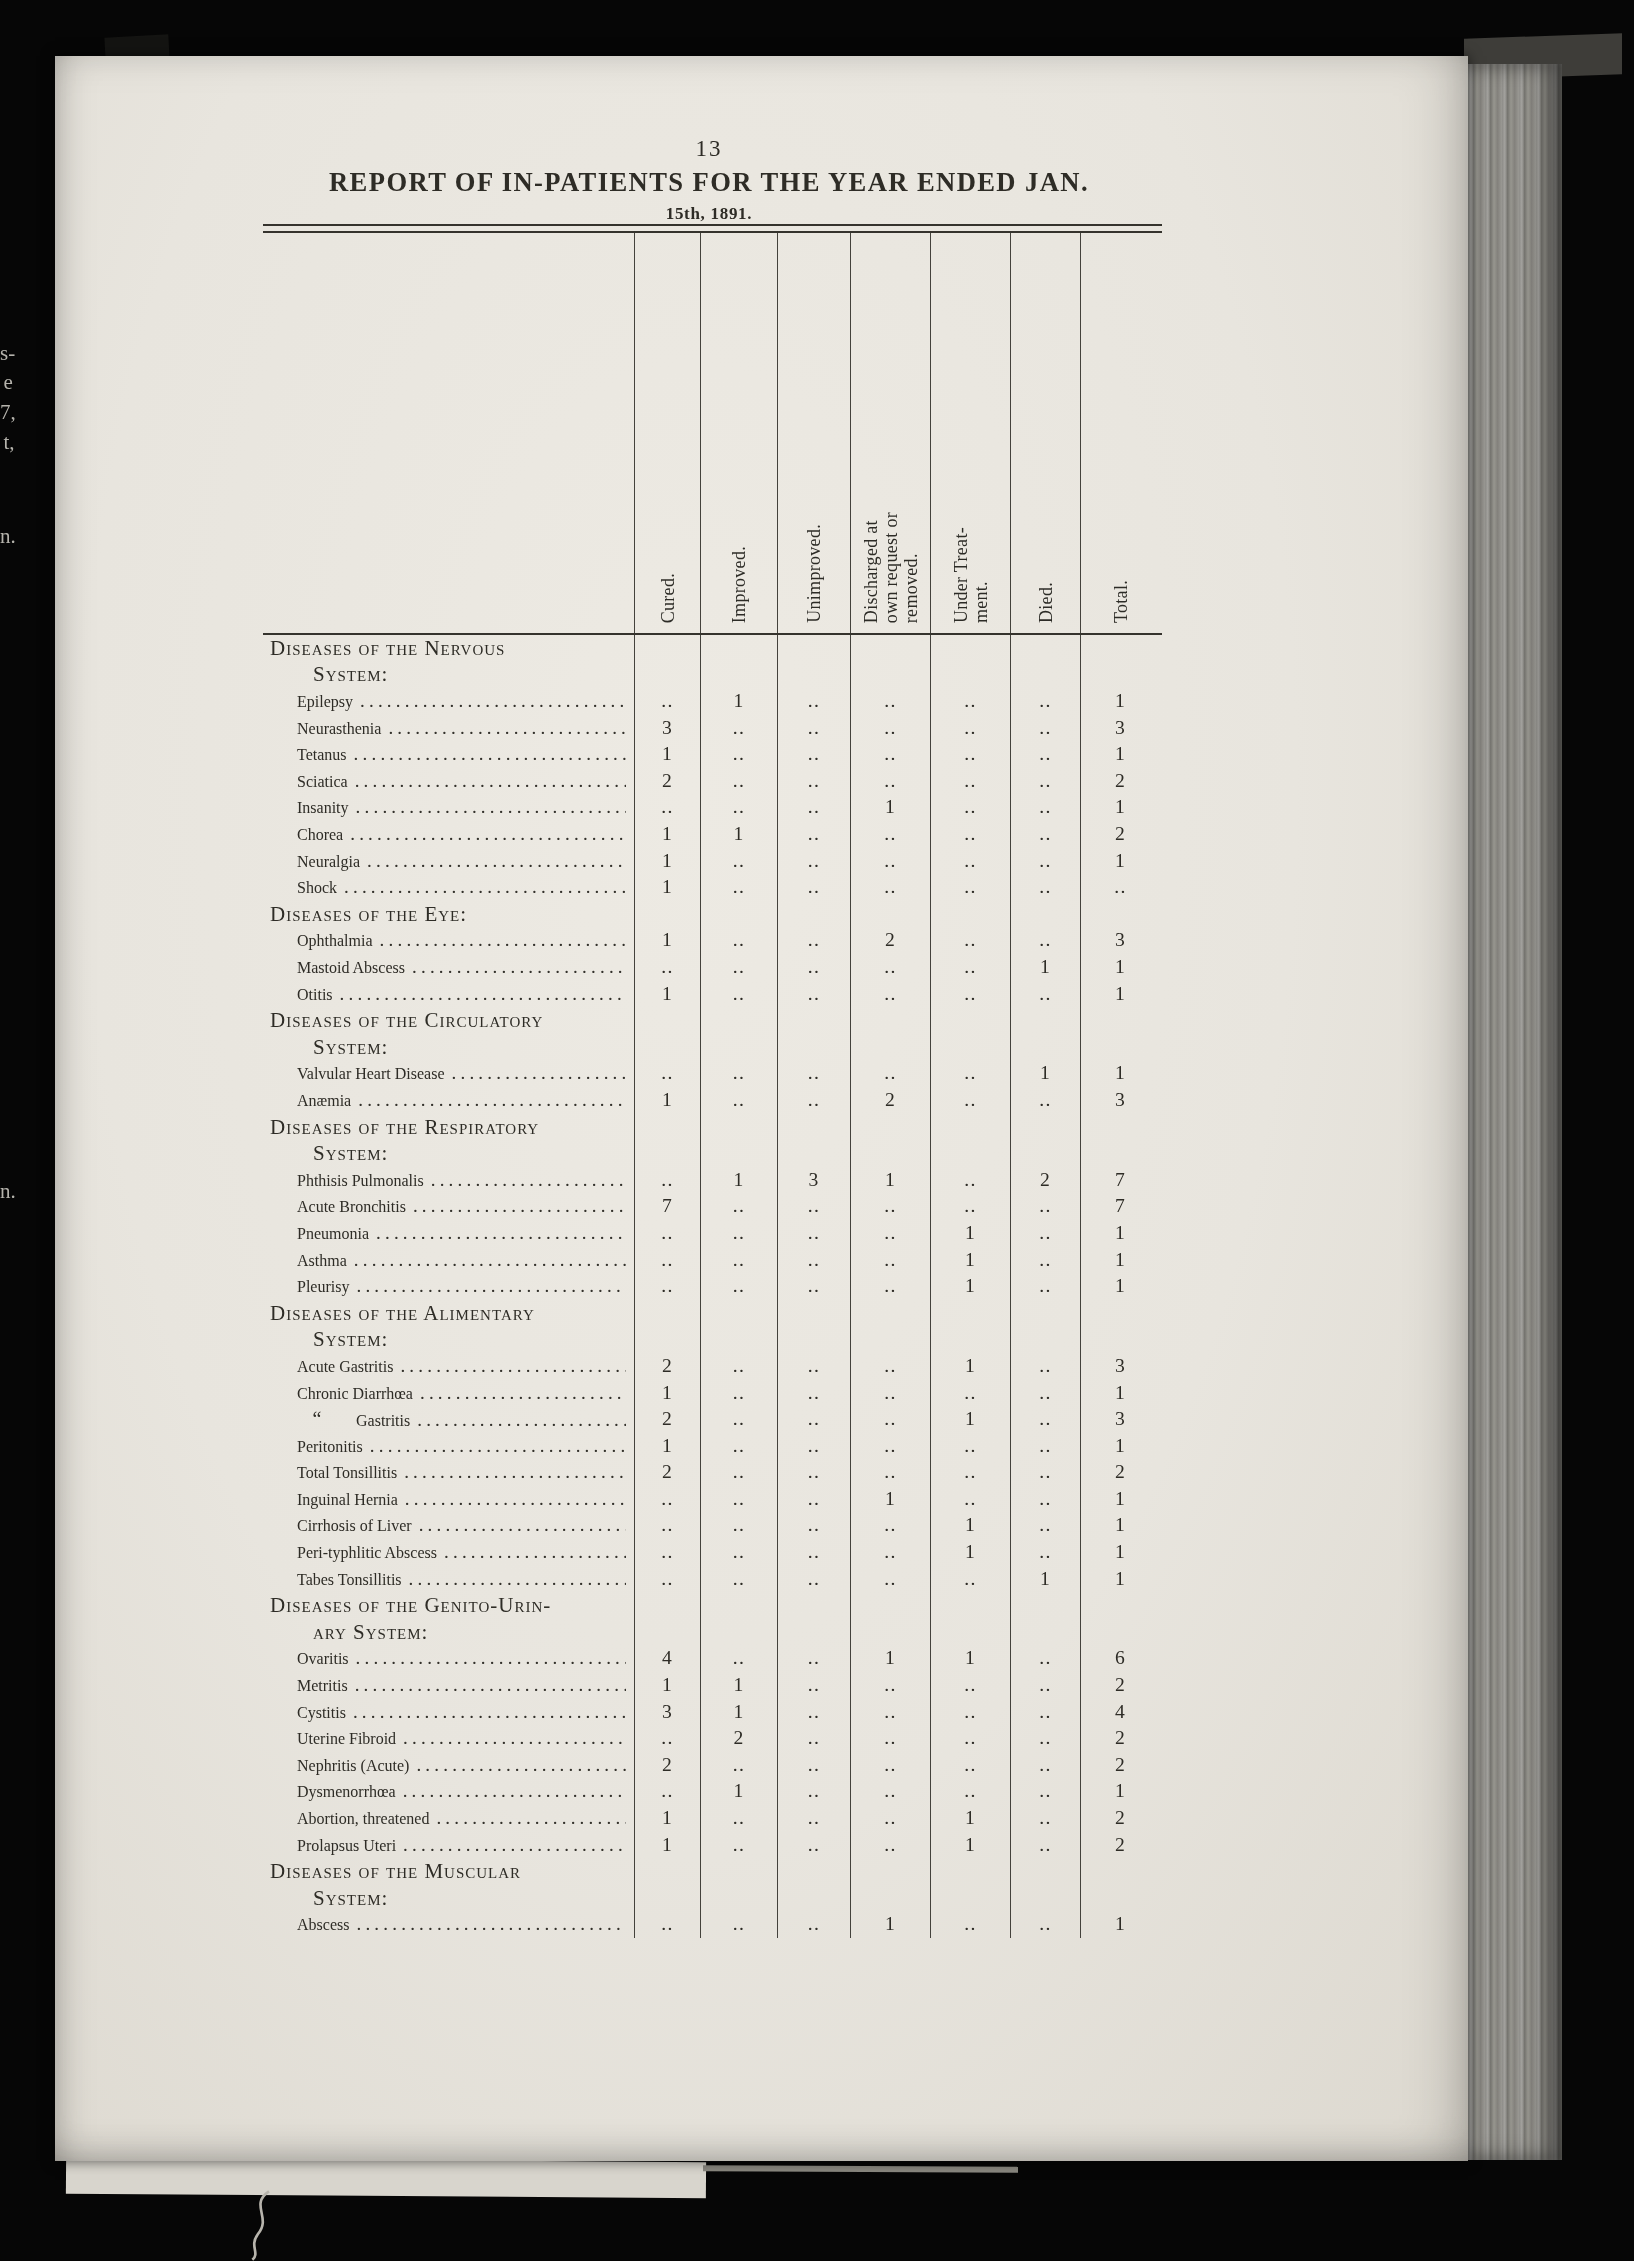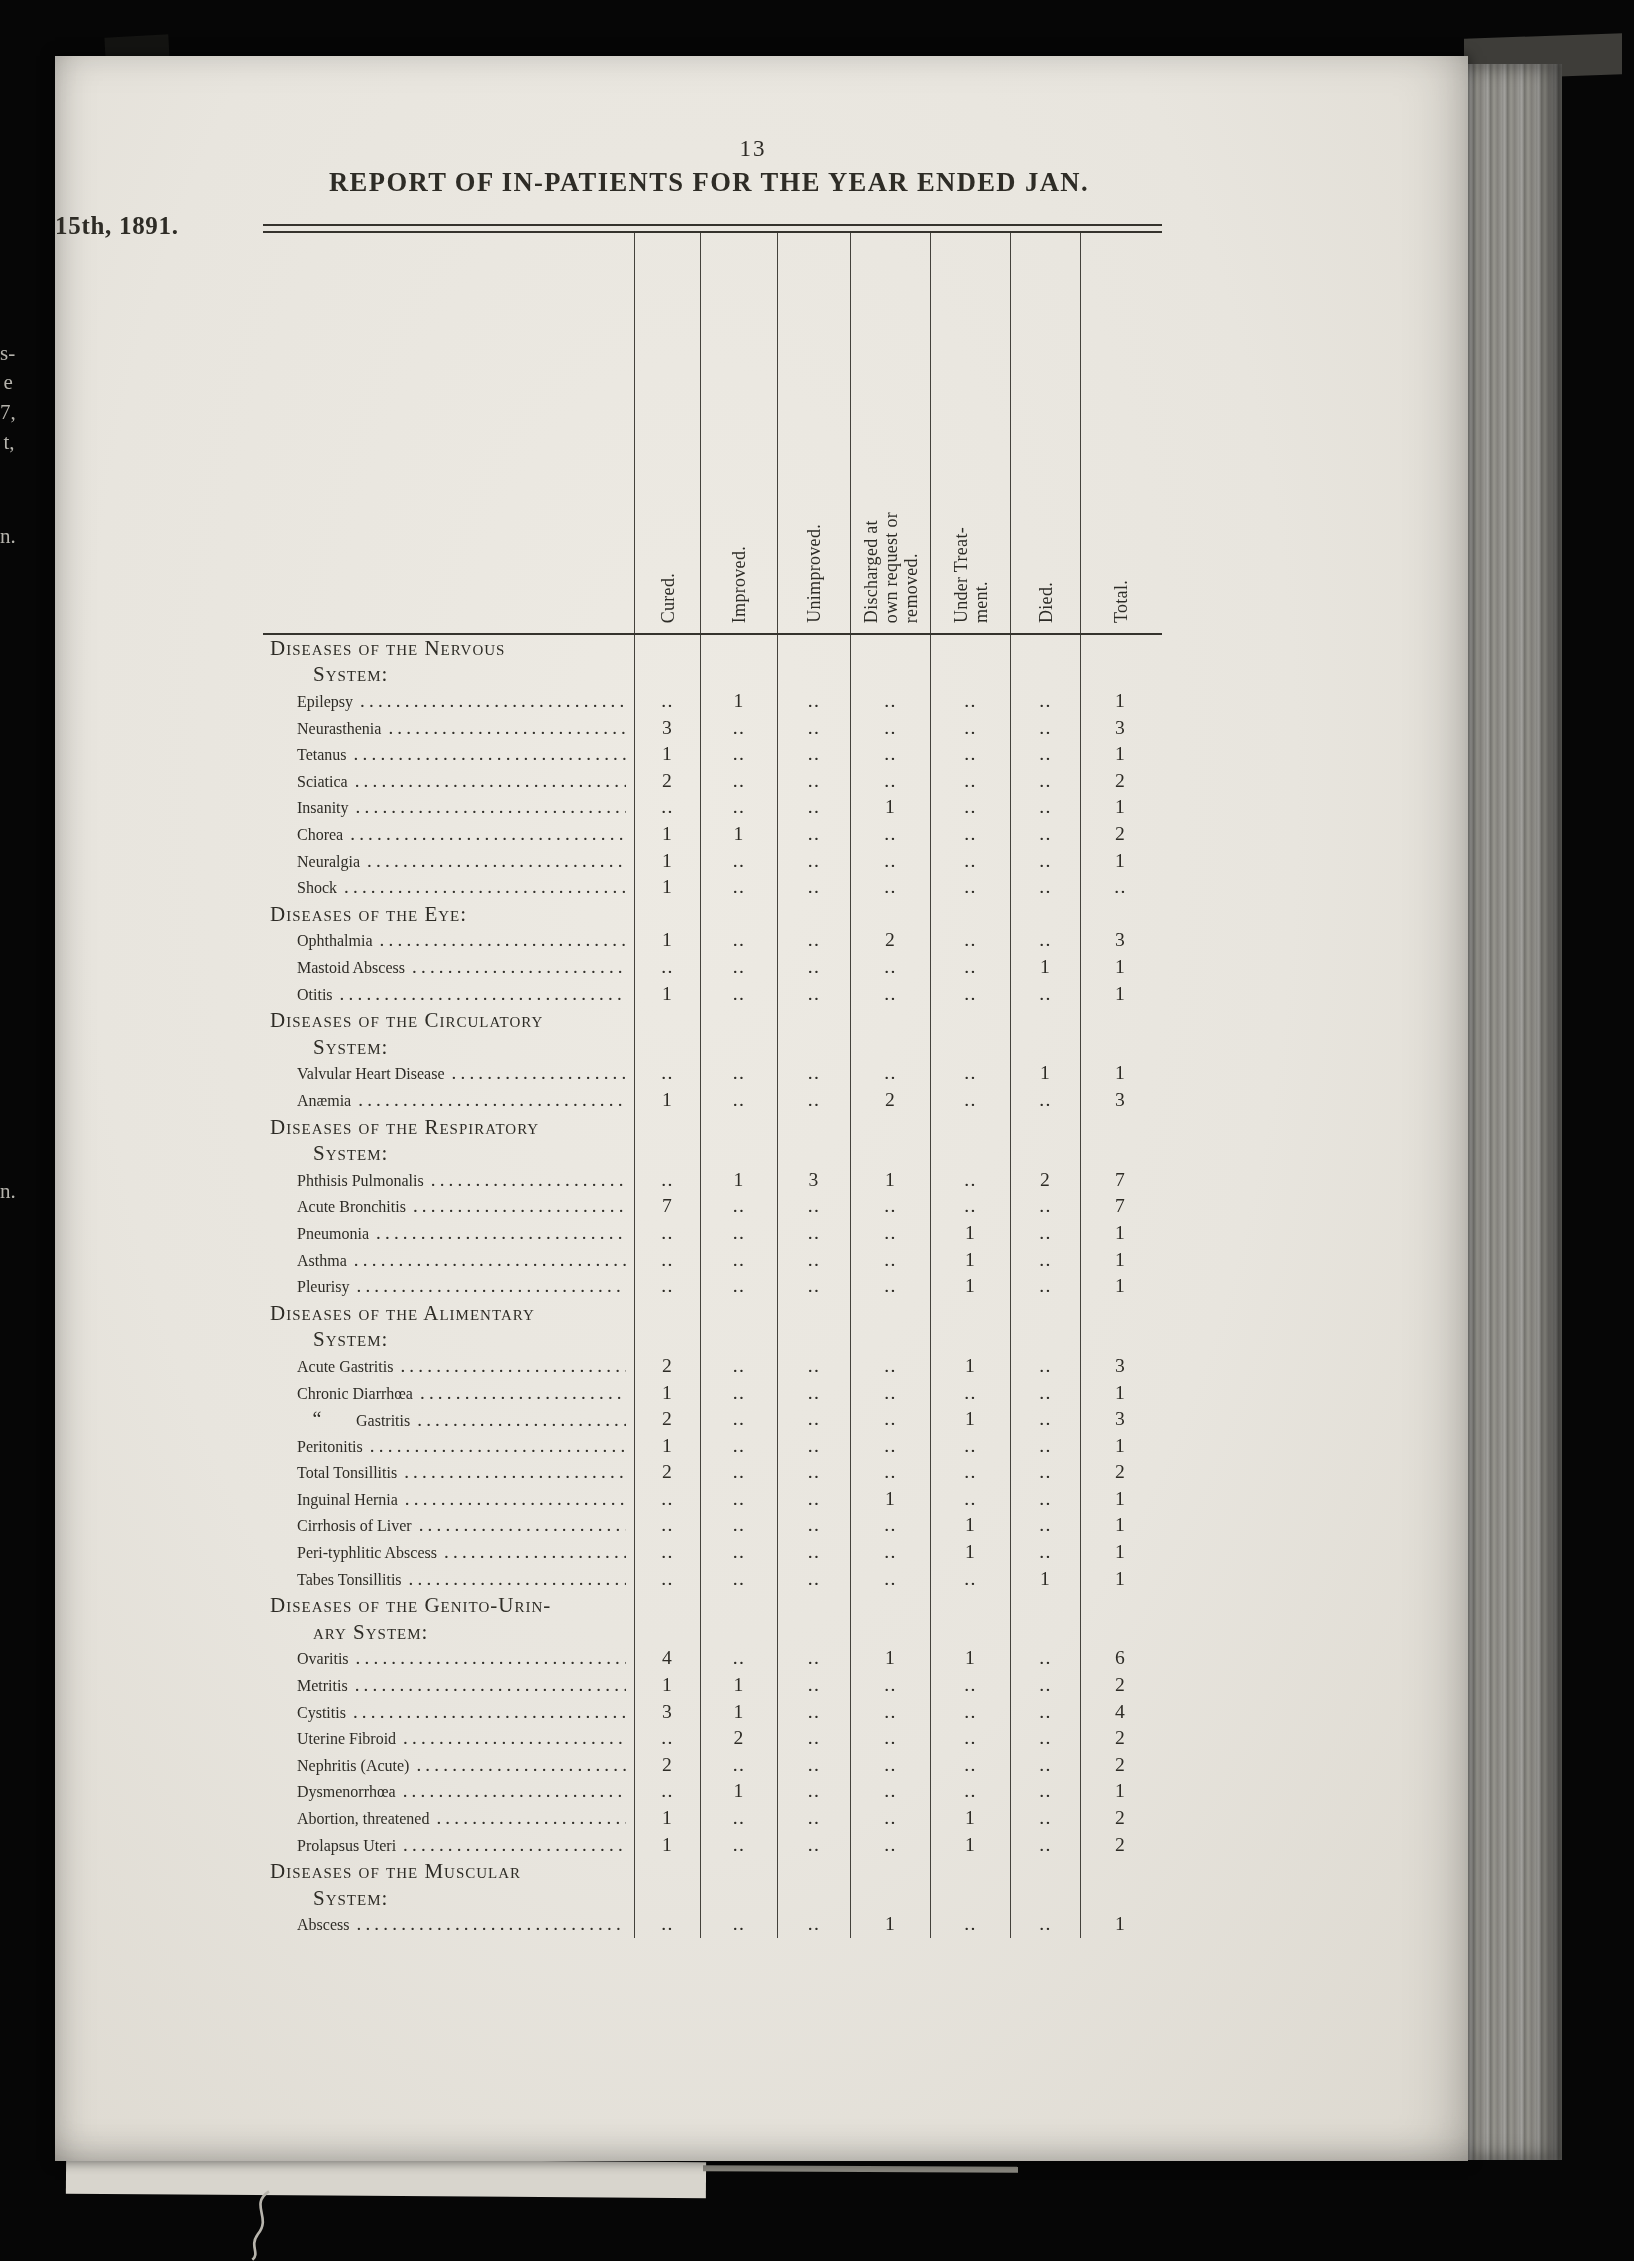--- a/index.html
+++ b/index.html
@@ -30,25 +30,25 @@
   .page{position:absolute;left:55px;top:56px;width:1413px;height:2105px;
     background:radial-gradient(ellipse at 45% 35%, #edeae3 0%, #e8e5de 55%, #dcd8cf 100%);
     box-shadow:inset 19.6px 0 42px -21px rgba(0,0,0,.28),
                inset -29px 0 63px -29px rgba(0,0,0,.30),
                inset 0 -21px 42px -21px rgba(0,0,0,.22),
                0 0 12.6px rgba(0,0,0,.6);
     color:#2e2c26;}
 
   .content{position:absolute;left:0;top:0;width:1308px;}
   .page-number{position:absolute;top:80px;width:1308px;text-align:center;
-    font-size:23px;letter-spacing:2.1px;margin-left:44px;}
+    font-size:23px;letter-spacing:2.1px;}
   .title{position:absolute;top:111px;width:1308px;text-align:center;
     font-size:26.6px;font-weight:bold;letter-spacing:1.4px;white-space:nowrap;}
-  .subtitle{position:absolute;top:156px;width:1308px;text-align:left;
-    font-size:25px;font-weight:bold;letter-spacing:0.7px;}
+  .subtitle{position:absolute;top:148px;width:1308px;text-align:center;
+    font-size:17px;font-weight:bold;letter-spacing:0.7px;}
 
   
   .table{--cols:371px 66px 77px 73px 80px 80px 70px 80px;
     --rule:#44423c;
     position:absolute;left:208px;top:168px;width:899px;}
   .double-rule{height:4.9px;border-top:2.1px solid #35332d;border-bottom:2.1px solid #35332d;}
   .thead{display:grid;grid-template-columns:var(--cols);height:400px;
     border-bottom:2.1px solid #35332d;}
   .thead > div{position:relative;}
   .thead > div:not(:first-child){border-left:1.4px solid var(--rule);}

